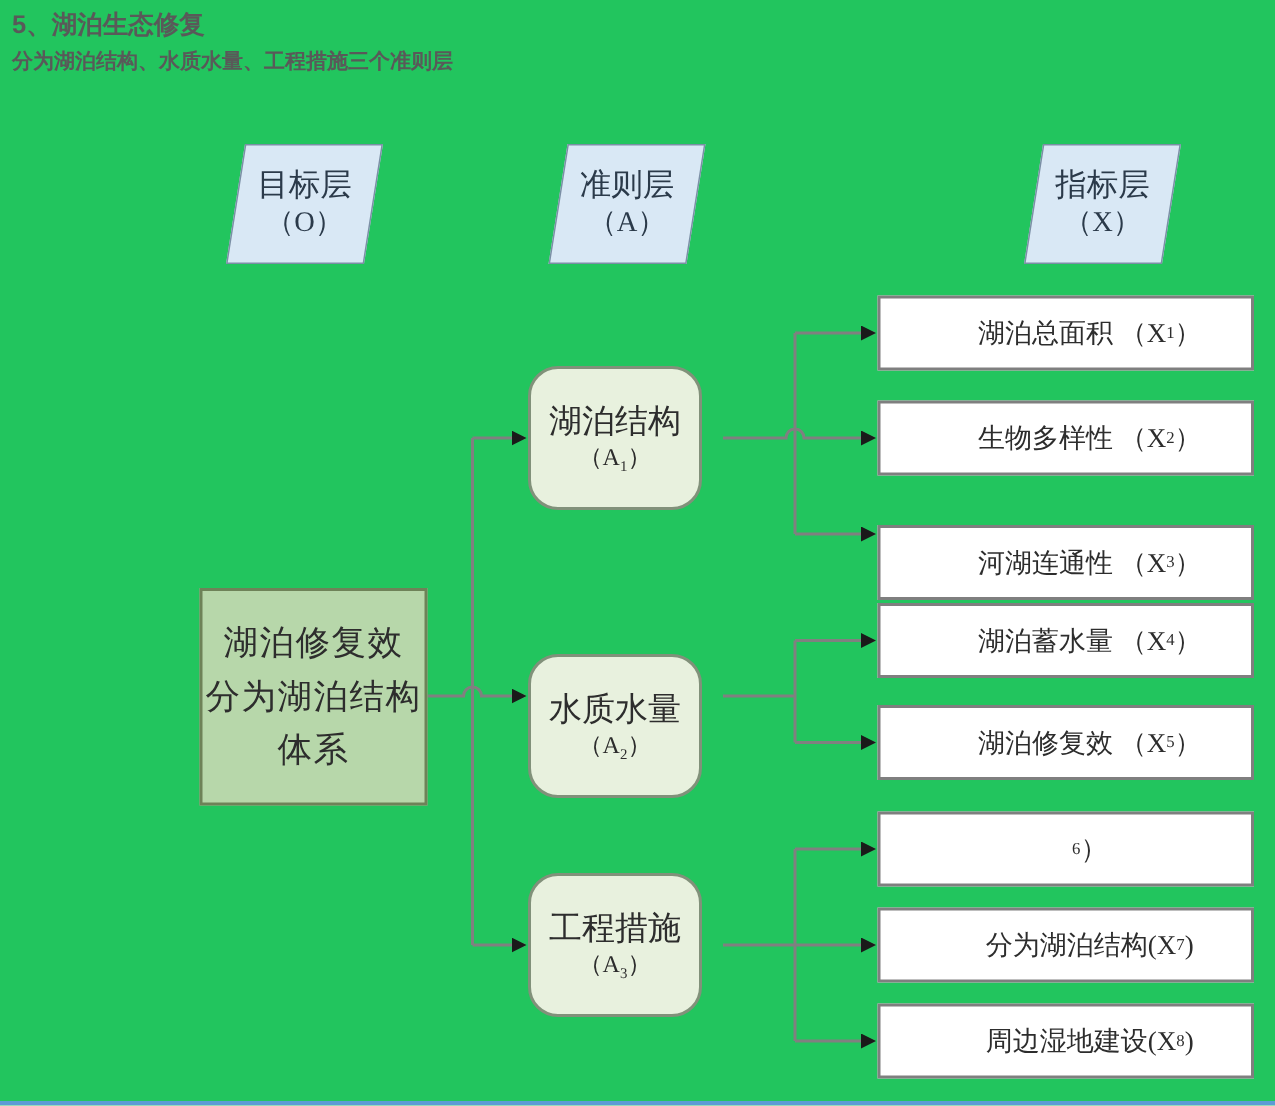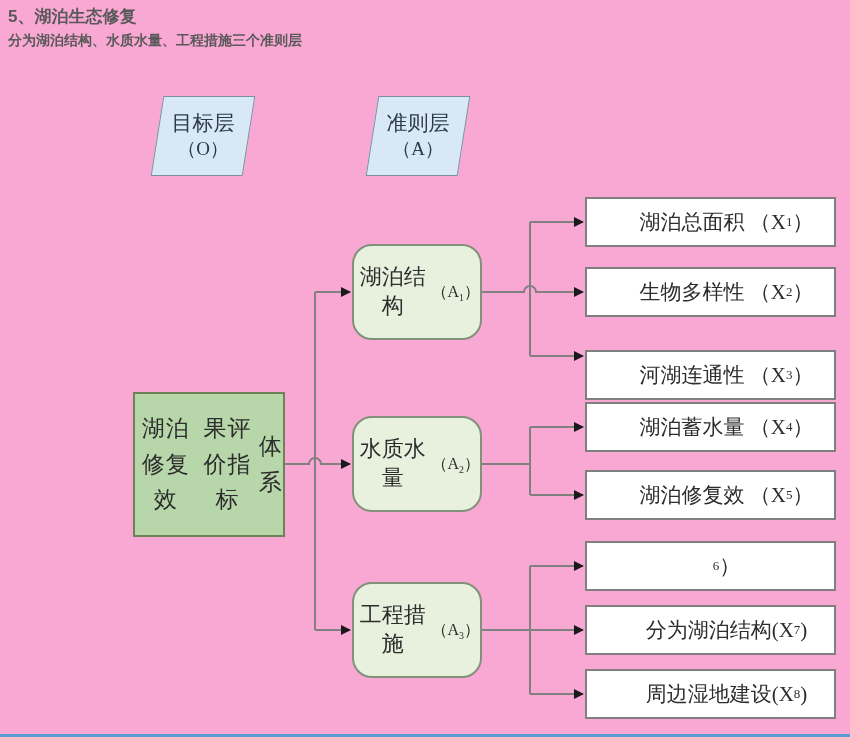--- a/index.html
+++ b/index.html
@@ -1,19 +1,19 @@
 <!DOCTYPE html>
 <html><head>
 <meta charset="utf-8">
 <style>
   html,body{margin:0;padding:0;background:#ffffff;}
   .canvas{
     position:relative;
     width:850px;height:737px;
-    background:#f9a8d4;
+    background:#22c55e;
     overflow:hidden;
     font-family:"Liberation Serif","DejaVu Serif",serif;
   }
   .doc-title{
     position:absolute;left:8px;top:5px;
     font-family:"Liberation Sans","DejaVu Sans",sans-serif;
     font-weight:bold;font-size:17px;color:#595959;
     white-space:nowrap;
   }
   .doc-subtitle{
@@ -33,39 +33,39 @@
   .para .txt{
     position:absolute;left:0;top:0;right:0;bottom:0;
     display:flex;flex-direction:column;align-items:center;justify-content:center;
     font-size:21px;color:#2b3a4a;line-height:1.3;text-align:center;
   }
   .para .txt .ln2{font-size:19px;}
   
   .goal-box{
     position:absolute;left:133px;top:392px;width:152px;height:145px;
     background:#b7d7aa;border:2px solid #6e8258;
-    display:flex;flex-direction:row;align-items:center;justify-content:center;
+    display:flex;flex-direction:column;align-items:center;justify-content:center;
     font-size:23px;color:#2d2d2d;line-height:1.55;letter-spacing:1px;
     box-sizing:border-box;text-align:center;
   }
   
   .crit-box{
-    position:absolute;left:352px;width:130px;height:96px;
+    position:absolute;left:352px;width:116px;height:96px;
     background:#e8f1de;border:2px solid #81917a;border-radius:20px;
-    display:flex;flex-direction:row;align-items:center;justify-content:center;
+    display:flex;flex-direction:column;align-items:center;justify-content:center;
     font-size:22px;color:#2d2d2d;line-height:1.3;
     box-sizing:border-box;text-align:center;
   }
   .crit-box .code{font-size:16px;}
   
   .ind-box{
     position:absolute;left:585px;width:251px;height:50px;
     background:#ffffff;border:2px solid #7f7f7f;
     display:flex;align-items:center;justify-content:center;
-    font-size:21px;color:#2d2d2d;
+    font-size:18px;color:#2d2d2d;
     box-sizing:border-box;white-space:nowrap;padding-left:32px;
   }
   sub{font-size:0.62em;line-height:0;}
   .bottom-rule{
     position:absolute;left:0;right:0;bottom:0;height:3px;background:#5b9bd5;
   }
 </style>
 </head>
 <body>
 
@@ -111,32 +111,39 @@
       <div class="ln2">（O）</div>
     </div>
   </div>
   <div class="para" style="left:372px">
     <div class="shape"></div>
     <div class="txt">
       <div>准则层</div>
       <div class="ln2">（A）</div>
     </div>
   </div>
+  <div class="para" style="left:689px">
+    <div class="shape"></div>
+    <div class="txt">
+      <div>指标层</div>
+      <div class="ln2">（X）</div>
+    </div>
+  </div>
 
   <div class="goal-box">
     <div>湖泊修复效</div>
-    <div>果评价指标</div>
+    <div>分为湖泊结构</div>
     <div>体系</div>
   </div>
 
   <div class="crit-box" style="top:244px">
     <div>湖泊结构</div>
     <div class="code"><span>（A</span><sub>1</sub><span>）</span></div>
   </div>
-  <div class="crit-box" style="top:416px">
+  <div class="crit-box" style="top:436px">
     <div>水质水量</div>
     <div class="code"><span>（A</span><sub>2</sub><span>）</span></div>
   </div>
   <div class="crit-box" style="top:582px">
     <div>工程措施</div>
     <div class="code"><span>（A</span><sub>3</sub><span>）</span></div>
   </div>
 
   <div class="ind-box" style="top:197px">
       <span>湖泊总面积 （X</span>

